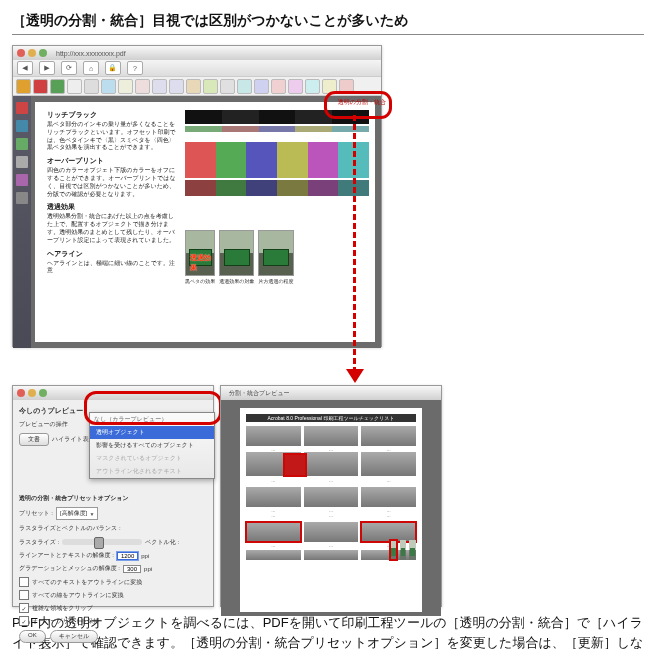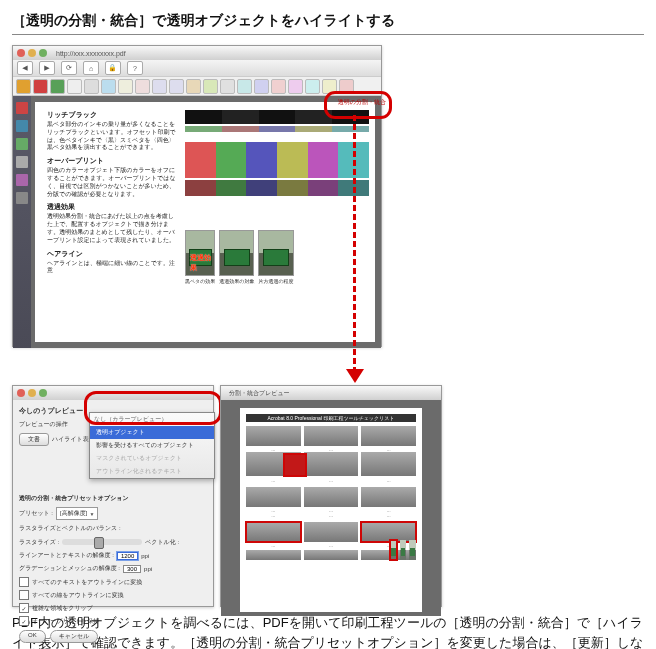--- a/index.html
+++ b/index.html
@@ -103,21 +103,21 @@
   .hl{outline:2px solid #ce0606;outline-offset:-1px;}
   .redsq{position:absolute;width:22px;height:22px;background:#c21818;}
   .pv-cap{display:flex;gap:3px;}
   .pv-cap span{flex:1;font-size:4px;text-align:center;color:#444;}
   
   .body-text { font-size:13px; line-height:1.55; margin-top:8px; }
 </style>
 </head>
 <body>
 
-<div class="heading">［透明の分割・統合］で透明オブジェクトをハイライトする</div>
+<div class="heading">［透明の分割・統合］目視では区別がつかないことが多いため</div>
 
 <div class="figure-area">
 
   <div class="win top">
     <div class="titlebar">
       <span class="tl-dot tl-red"></span>
       <span class="tl-dot tl-yel"></span>
       <span class="tl-dot tl-grn"></span>
       <span class="url">http://xxx.xxxxxxxx.pdf</span>
     </div>

